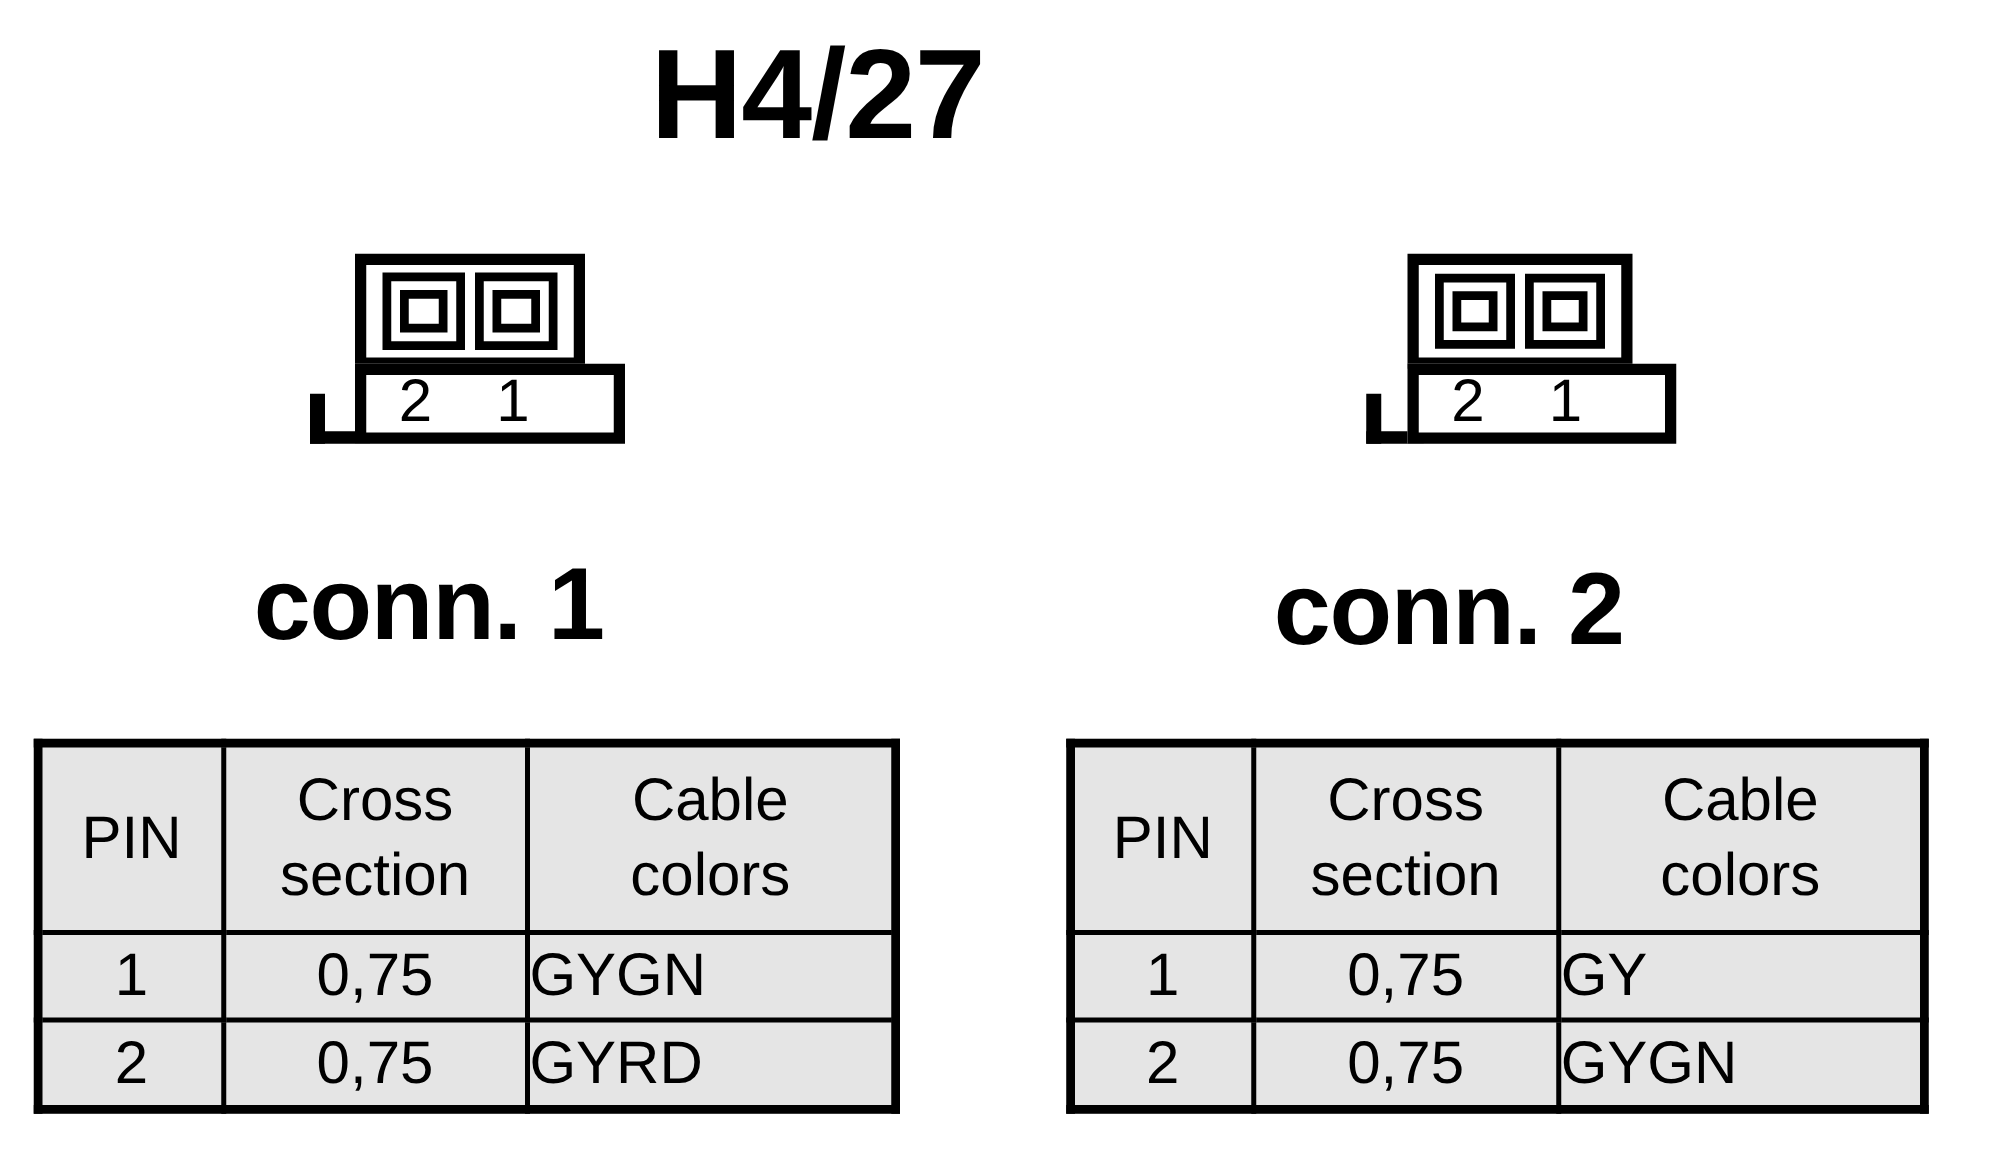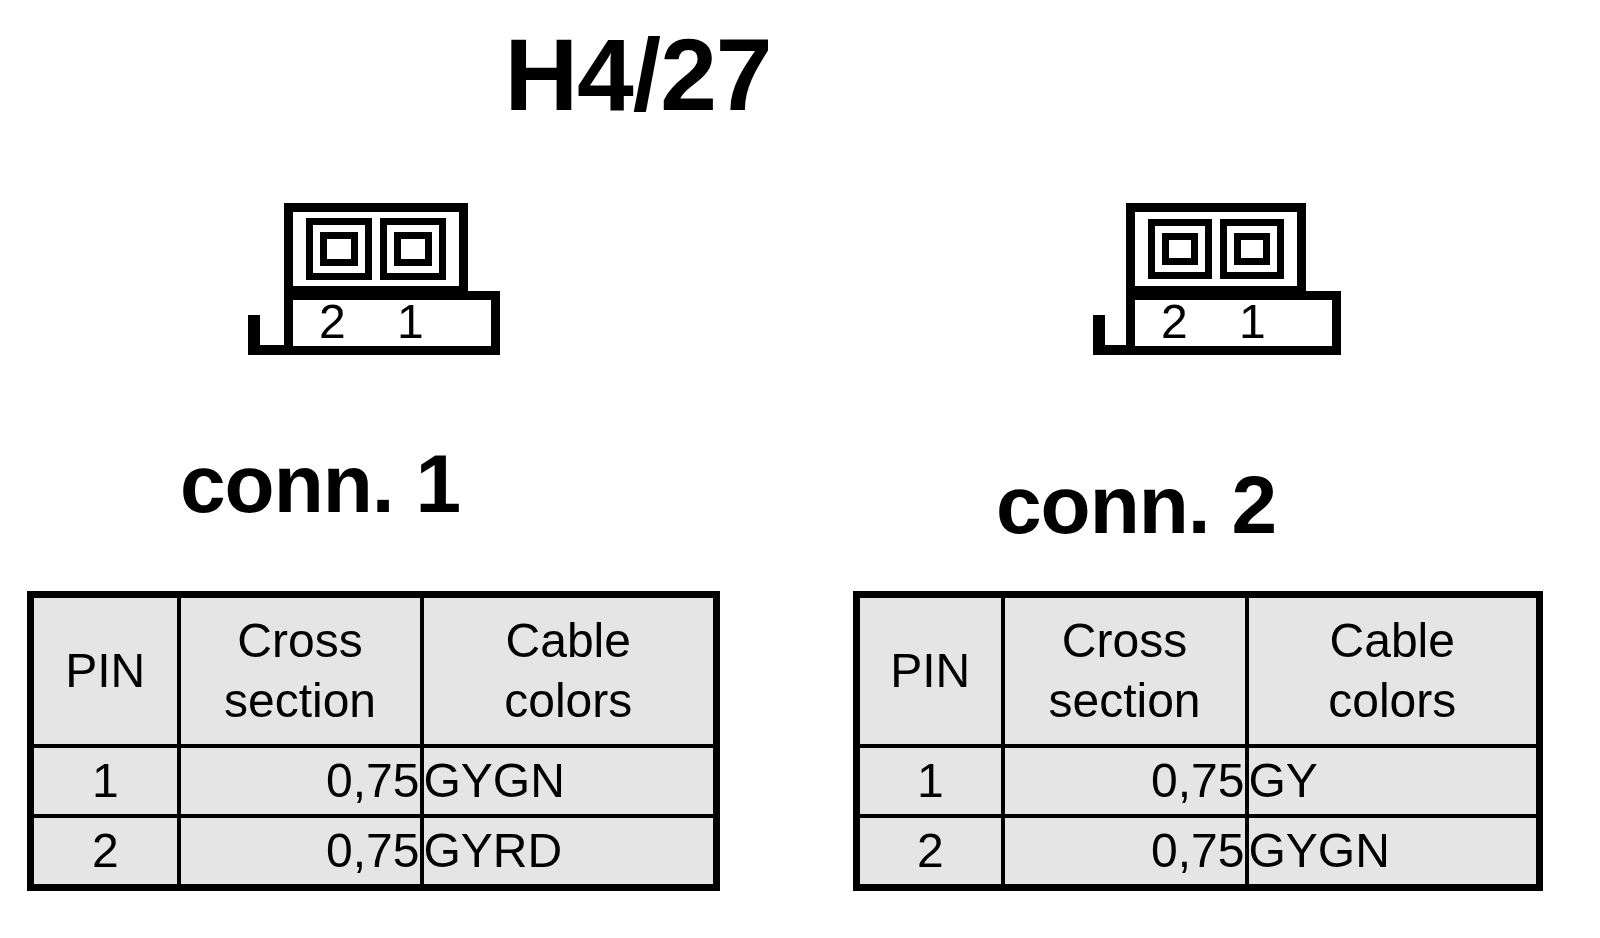--- a/index.html
+++ b/index.html
@@ -13,21 +13,21 @@
     position: relative;
     overflow: hidden;
     font-family: "Liberation Sans", sans-serif;
     color: #000000;
     -webkit-font-smoothing: none;
   }
 
   
   .title {
     position: absolute;
-    left: 0;
+    left: 16px;
     top: 20px;
     width: 1276px;
     text-align: center;
     font-size: 102px;
     font-weight: bold;
     line-height: 1.08;
     letter-spacing: -1px;
   }
 
   
@@ -85,20 +85,21 @@
   }
 
   
   .conn-caption {
     position: absolute;
     font-size: 82px;
     font-weight: bold;
     line-height: 1;
     letter-spacing: -1px;
     white-space: nowrap;
+    margin-left: 23px;
   }
 
   
   .pin-table {
     position: absolute;
     border-collapse: collapse;
     border: 7px solid #000;
     background: #e5e5e5;
     table-layout: fixed;
   }
@@ -113,21 +114,21 @@
   }
   .pin-table thead th {
     height: 146px;
     text-align: center;
     font-size: 48px;
   }
   .pin-table tbody td {
     height: 66px;
   }
   .col-pin { text-align: center; }
-  .col-cs  { text-align: right; padding-left: 14px; }
+  .col-cs  { text-align: center; padding-left: 14px; }
   .col-cc  { text-align: left; padding-left: 14px; }
   .hdr-line { display: block; }
 </style>
 </head>
 <body>
 
 <div class="title">H4/27</div>
 
 <div class="connector" style="left:248px; top:203px; width:252px; height:152px;">
 
@@ -172,21 +173,21 @@
   <div class="conn-lower" style="left:33px; top:88px; width:215px; height:64px;">
     <div class="conn-lower-labels">
       <span class="conn-pin-label" style="left:26px;">2</span>
       <span class="conn-pin-label" style="left:104px;">1</span>
     </div>
   </div>
 </div>
 
 <div class="conn-caption" style="left:180px; top:443px;">conn. 1</div>
 
-<div class="conn-caption" style="left:996px; top:464px;">conn. 2</div>
+<div class="conn-caption" style="left:996px; top:447px;">conn. 2</div>
 
 <table class="pin-table" style="left:27px; top:591px; width:686px;">
   <colgroup>
     <col style="width:148px;">
     <col style="width:243px;">
     <col style="width:295px;">
   </colgroup>
   <thead>
     <tr>
       <th class="col-pin">PIN</th>

